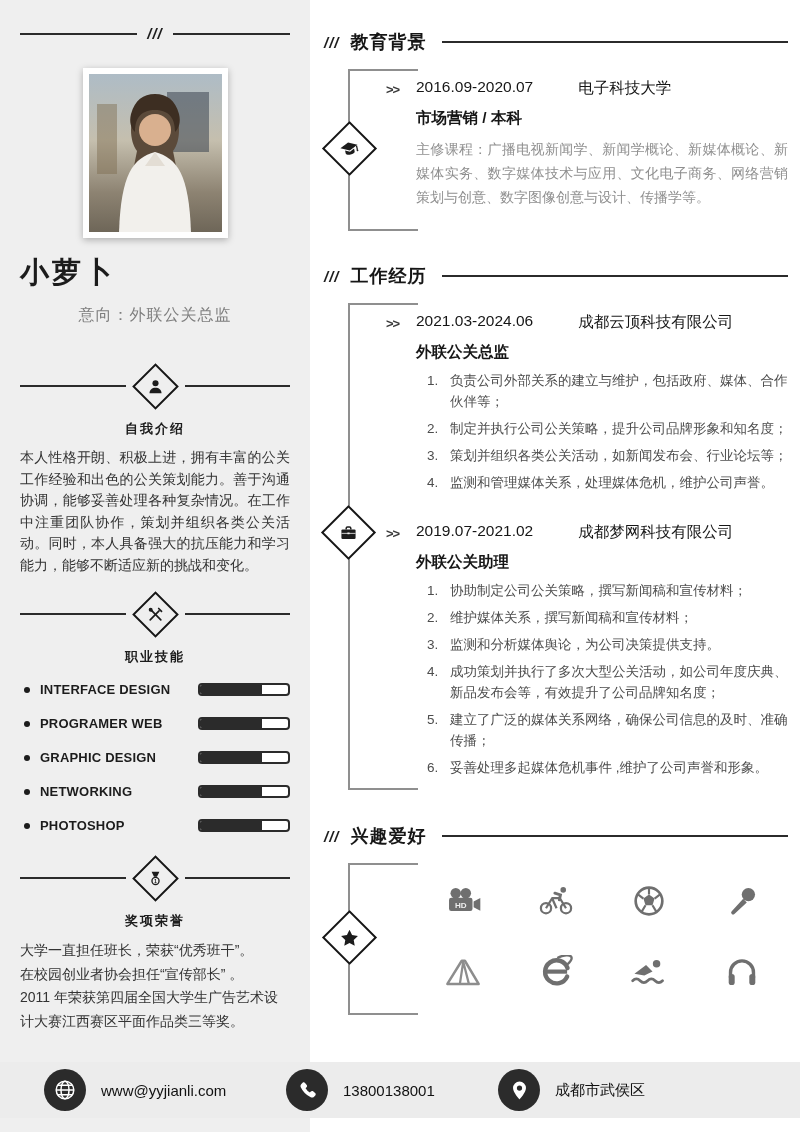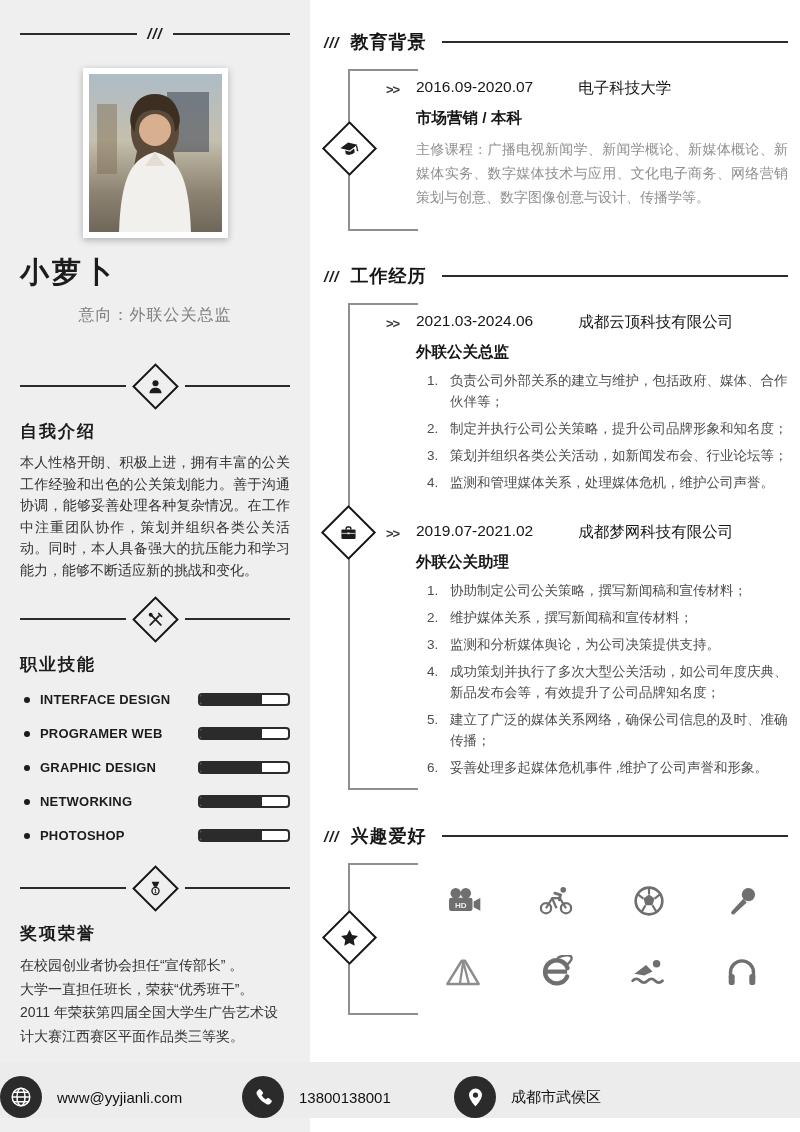--- a/index.html
+++ b/index.html
@@ -21,21 +21,21 @@
   .intent { margin-top: 12px; text-align: center; font-size: 16px; color: #7e7e7e; letter-spacing: 1px; }
 
   .sb-divider { display: flex; align-items: center; gap: 13px; height: 52px; }
   .sb-divider .line { flex: 1; height: 2px; background: #2b2b2b; }
   .sb-diamond { width: 33px; height: 33px; background: #efefef; border: 2.5px solid #161616; transform: rotate(45deg); display: flex; align-items: center; justify-content: center; flex: none; }
   .sb-diamond .di { transform: rotate(-45deg); display: flex; }
   .mt-about { margin-top: 34px; }
   .mt-skill { margin-top: 12px; }
   .mt-award { margin-top: 15px; }
 
-  .sb-title { margin-top: 8px; text-align: left; font-size: 17px; font-weight: bold; color: #1c1c1c; letter-spacing: 2px; }
+  .sb-title { margin-top: 8px; text-align: center; font-size: 13px; font-weight: bold; color: #1c1c1c; letter-spacing: 2px; }
   .sb-text { margin-top: 9px; font-size: 14px; line-height: 21.5px; color: #333; text-align: justify; }
   .sb-award-text { margin-top: 9px; font-size: 14px; line-height: 23.5px; color: #333; }
 
   .skill-list { margin-top: 16px; }
   .skill-row { display: flex; align-items: center; margin-bottom: 19px; }
   .skill-bullet { width: 6px; height: 6px; border-radius: 50%; background: #1c1c1c; margin: 0 10px 0 4px; flex: none; }
   .skill-label { flex: 1; font-size: 13px; font-weight: bold; color: #1c1c1c; letter-spacing: .2px; }
   .skill-bar { width: 92px; height: 13px; border: 2px solid #2b2b2b; border-radius: 4px; background: #fff; position: relative; overflow: hidden; flex: none; }
   .skill-fill { position: absolute; left: 0; top: 0; bottom: 0; background: #2b2b2b; }
 
@@ -67,21 +67,21 @@
   .duties li { font-size: 13.5px; color: #4d4d4d; line-height: 21px; margin-bottom: 6px; padding-left: 8px; }
   .job2 { margin-top: 20px; }
   .job2-diamond { left: -87px; top: 0; }
   .work-body { padding-bottom: 6px; }
 
   .hobby-body { height: 152px; }
   .hobby-grid { margin-left: 92px; display: grid; grid-template-columns: repeat(4, 1fr); row-gap: 38px; padding-top: 22px; justify-items: center; align-items: center; }
   .hobby-ic { display: flex; align-items: center; justify-content: center; }
 
   
-  .footer { position: absolute; left: 0; right: 0; top: 1062px; height: 56px; background: #ececec; display: flex; align-items: flex-end; }
+  .footer { position: absolute; left: 0; right: 0; top: 1062px; height: 56px; background: #ececec; display: flex; align-items: center; padding-left: 44px; }
   .f-item { display: flex; align-items: center; gap: 15px; }
   .f-item-site { width: 242px; }
   .f-item-phone { width: 212px; }
   .f-circle { width: 42px; height: 42px; border-radius: 50%; background: #2b2b2b; display: flex; align-items: center; justify-content: center; flex: none; }
   .f-text { font-size: 15px; color: #111; }
 </style>
 </head>
 <body>
 
 <div class="page">
@@ -188,22 +188,22 @@
               <path d="M6.5 2.5h11l-3.4 7h-4.2z" fill="#1c1c1c"></path>
               <circle cx="12" cy="15.5" r="5" fill="none" stroke="#1c1c1c" stroke-width="1.9"></circle>
               <text x="12" y="18.2" font-size="7.5" font-weight="bold" text-anchor="middle" fill="#1c1c1c">1</text>
             </svg>
       </span>
         </span>
       <span class="line"></span>
     </div>
     <div class="sb-title">奖项荣誉</div>
     <div class="sb-award-text">
+      <div>大学一直担任班长，荣获“优秀班干”。</div>
       <div>在校园创业者协会担任“宣传部长” 。</div>
-      <div>大学一直担任班长，荣获“优秀班干”。</div>
       <div>2011 年荣获第四届全国大学生广告艺术设计大赛江西赛区平面作品类三等奖。</div>
     </div>
   </aside>
 
   <main class="main">
 
     <div class="sec-header mt-h-edu">
       <span class="slashes">///</span>
       <span class="sec-title">教育背景</span>
       <span class="sec-rule"></span>

